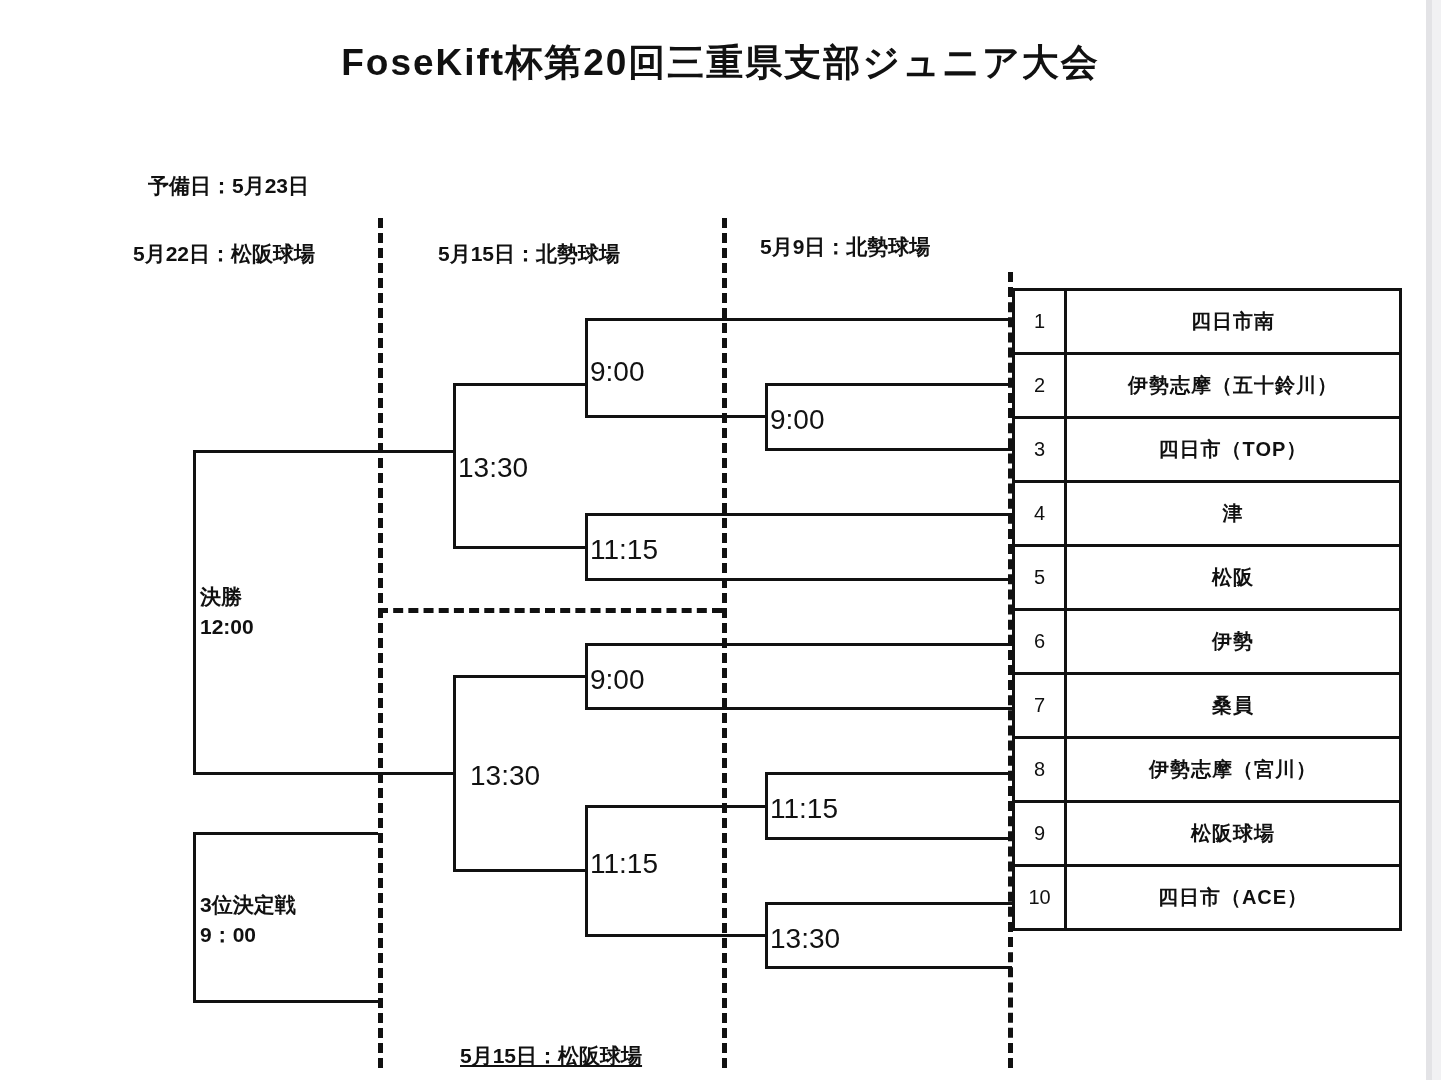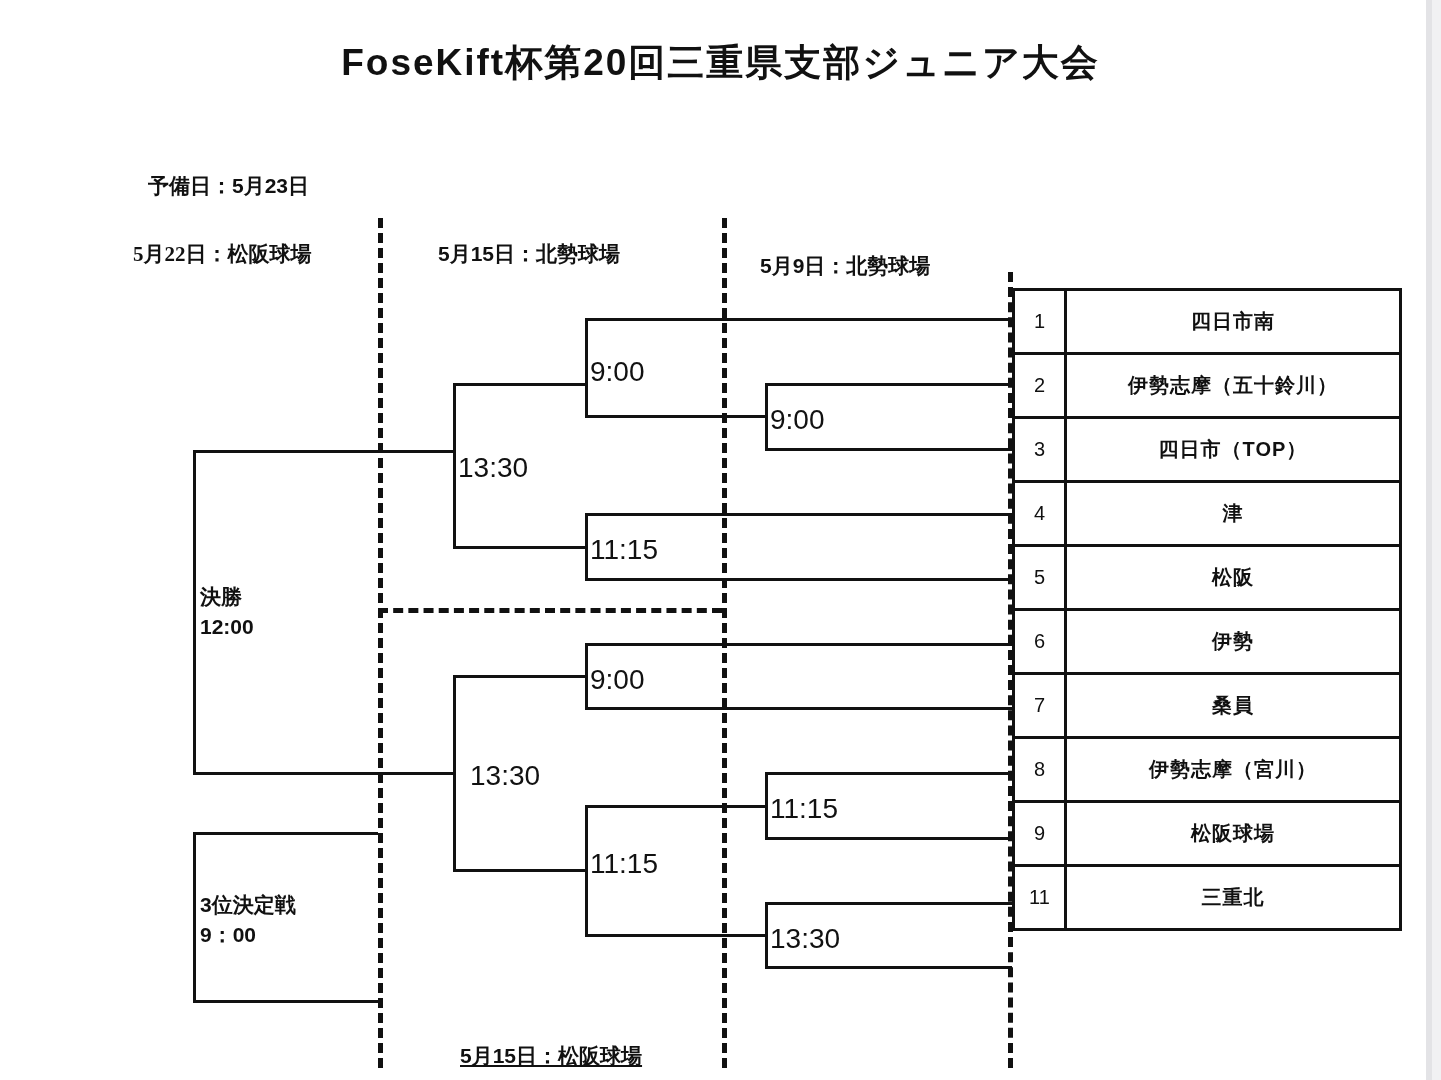--- a/index.html
+++ b/index.html
@@ -121,23 +121,23 @@
 <body>
 
 <div id="page">
 
   <div class="page-edge e1"></div>
   <div class="page-edge e2"></div>
 
   <div class="title">FoseKift杯第20回三重県支部ジュニア大会</div>
 
   <div class="label" style="left:148px; top:172px;text-align:right;">予備日：5月23日</div>
-  <div class="label" style="left:133px; top:240px;font-family:Liberation Serif, serif;">5月22日：松阪球場</div>
+  <div class="label" style="left:133px; top:240px;">5月22日：松阪球場</div>
   <div class="label" style="left:438px; top:240px;">5月15日：北勢球場</div>
-  <div class="label" style="left:760px; top:252px;">5月9日：北勢球場</div>
+  <div class="label" style="left:760px; top:233px;">5月9日：北勢球場</div>
   <div class="label underlined" style="left:460px; top:1042px;">5月15日：松阪球場</div>
 
   <div class="dash-v" style="left:378px; top:218px; height:850px;"></div>
   <div class="dash-v" style="left:722px; top:218px; height:850px;"></div>
   <div class="dash-v" style="left:1008px; top:272px; height:796px;"></div>
   <div class="dash-h" style="left:378px; top:608px; width:344px;"></div>
 
   <div class="h-line" style="left:765px; top:383px; width:247px;"></div>
   <div class="h-line" style="left:765px; top:448px; width:247px;"></div>
   <div class="v-line" style="left:765px; top:383px; height:65px;"></div>
@@ -231,19 +231,19 @@
       </tr>
       <tr>
         <td class="num">8</td>
         <td class="name">伊勢志摩（宮川）</td>
       </tr>
       <tr>
         <td class="num">9</td>
         <td class="name">松阪球場</td>
       </tr>
       <tr>
-        <td class="num">11</td>
-        <td class="name">三重北</td>
+        <td class="num">10</td>
+        <td class="name">四日市（ACE）</td>
       </tr>
     </tbody>
   </table>
 
 </div>
 
 </body></html>

